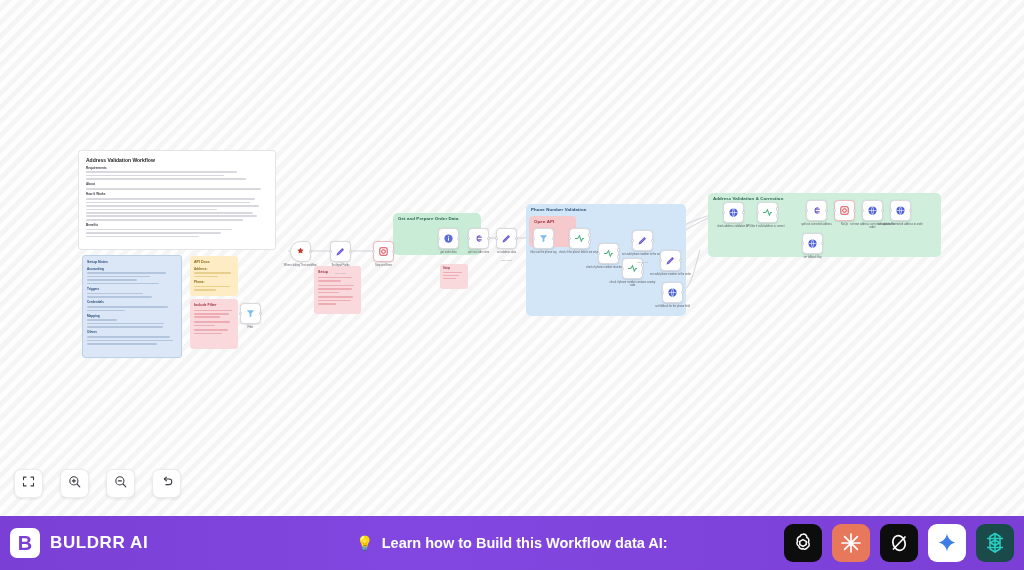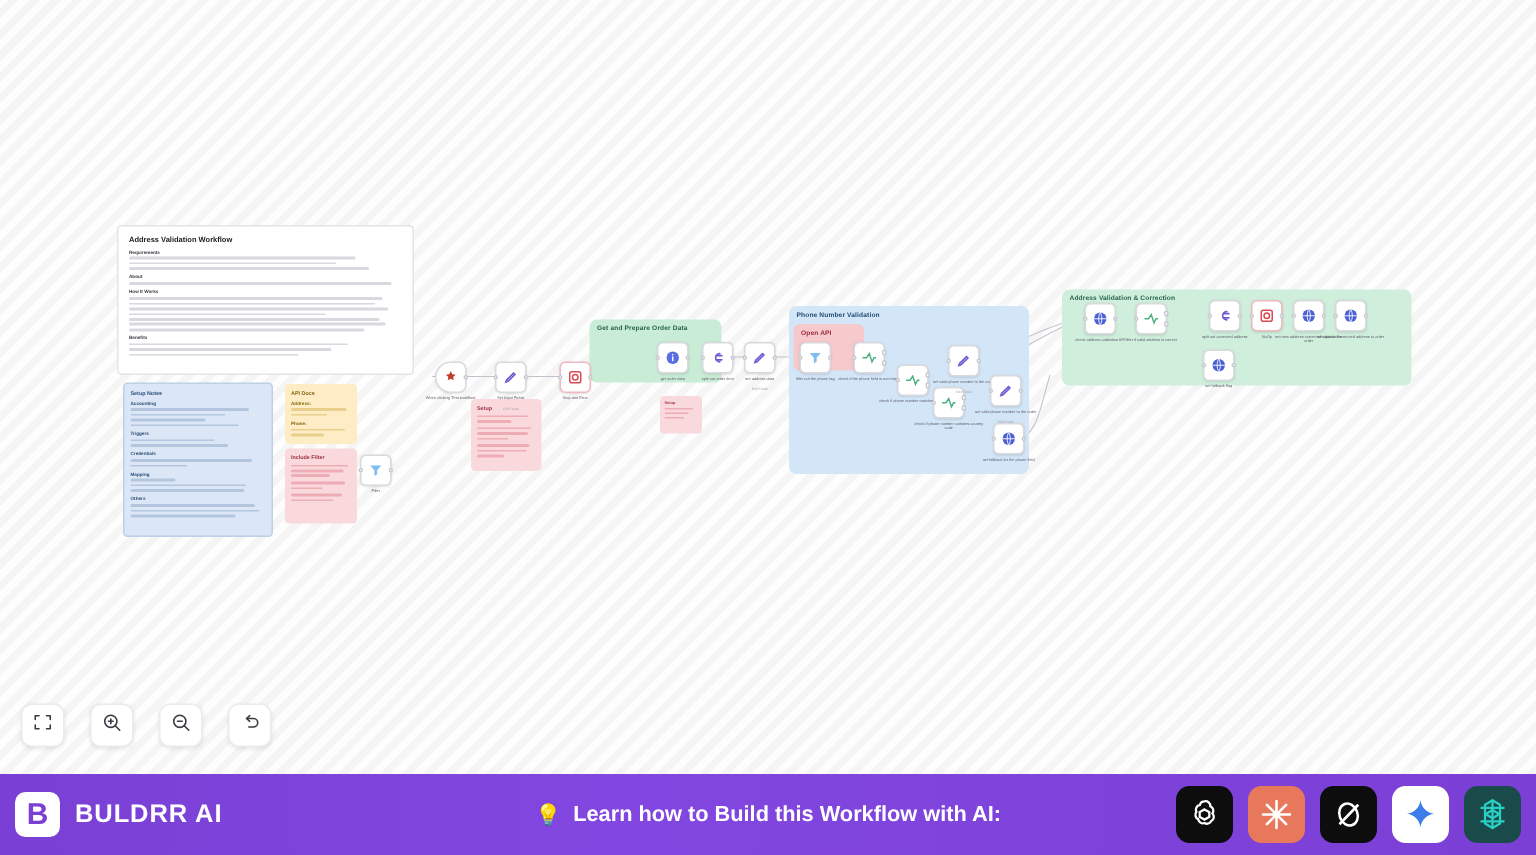--- a/index.html
+++ b/index.html
@@ -633,21 +633,21 @@
 
     <div id="brand">
       <div id="brand-logo">
         <span>B</span>
       </div>
       <div id="brand-name">BULDRR AI</div>
     </div>
 
     <div id="cta">
       <span id="bulb">💡</span>
-      <span id="cta-text">Learn how to Build this Workflow with AI:</span>
+      <span id="cta-text">Learn how to Build this Workflow data AI:</span>
     </div>
 
     <div id="ai-icons">
 
       <div class="ai-icon" style="background:#0d0d0d">
         <span>
           <svg viewBox="0 0 24 24" fill="none" stroke="#ffffff" stroke-width="1.5">
             <path d="M12 3.2a3.2 3.2 0 00-3.1 2.4 3.2 3.2 0 00-2.3 4.6 3.2 3.2 0 001.2 4.9 3.2 3.2 0 004.2 2.6 3.2 3.2 0 004.5-1.3 3.2 3.2 0 00.8-5.1 3.2 3.2 0 00-1.4-4.8A3.2 3.2 0 0012 3.2z"></path>
             <path d="M12 8.6l3.2 1.8v3.2L12 15.4l-3.2-1.8v-3.2z"></path>
           </svg>

